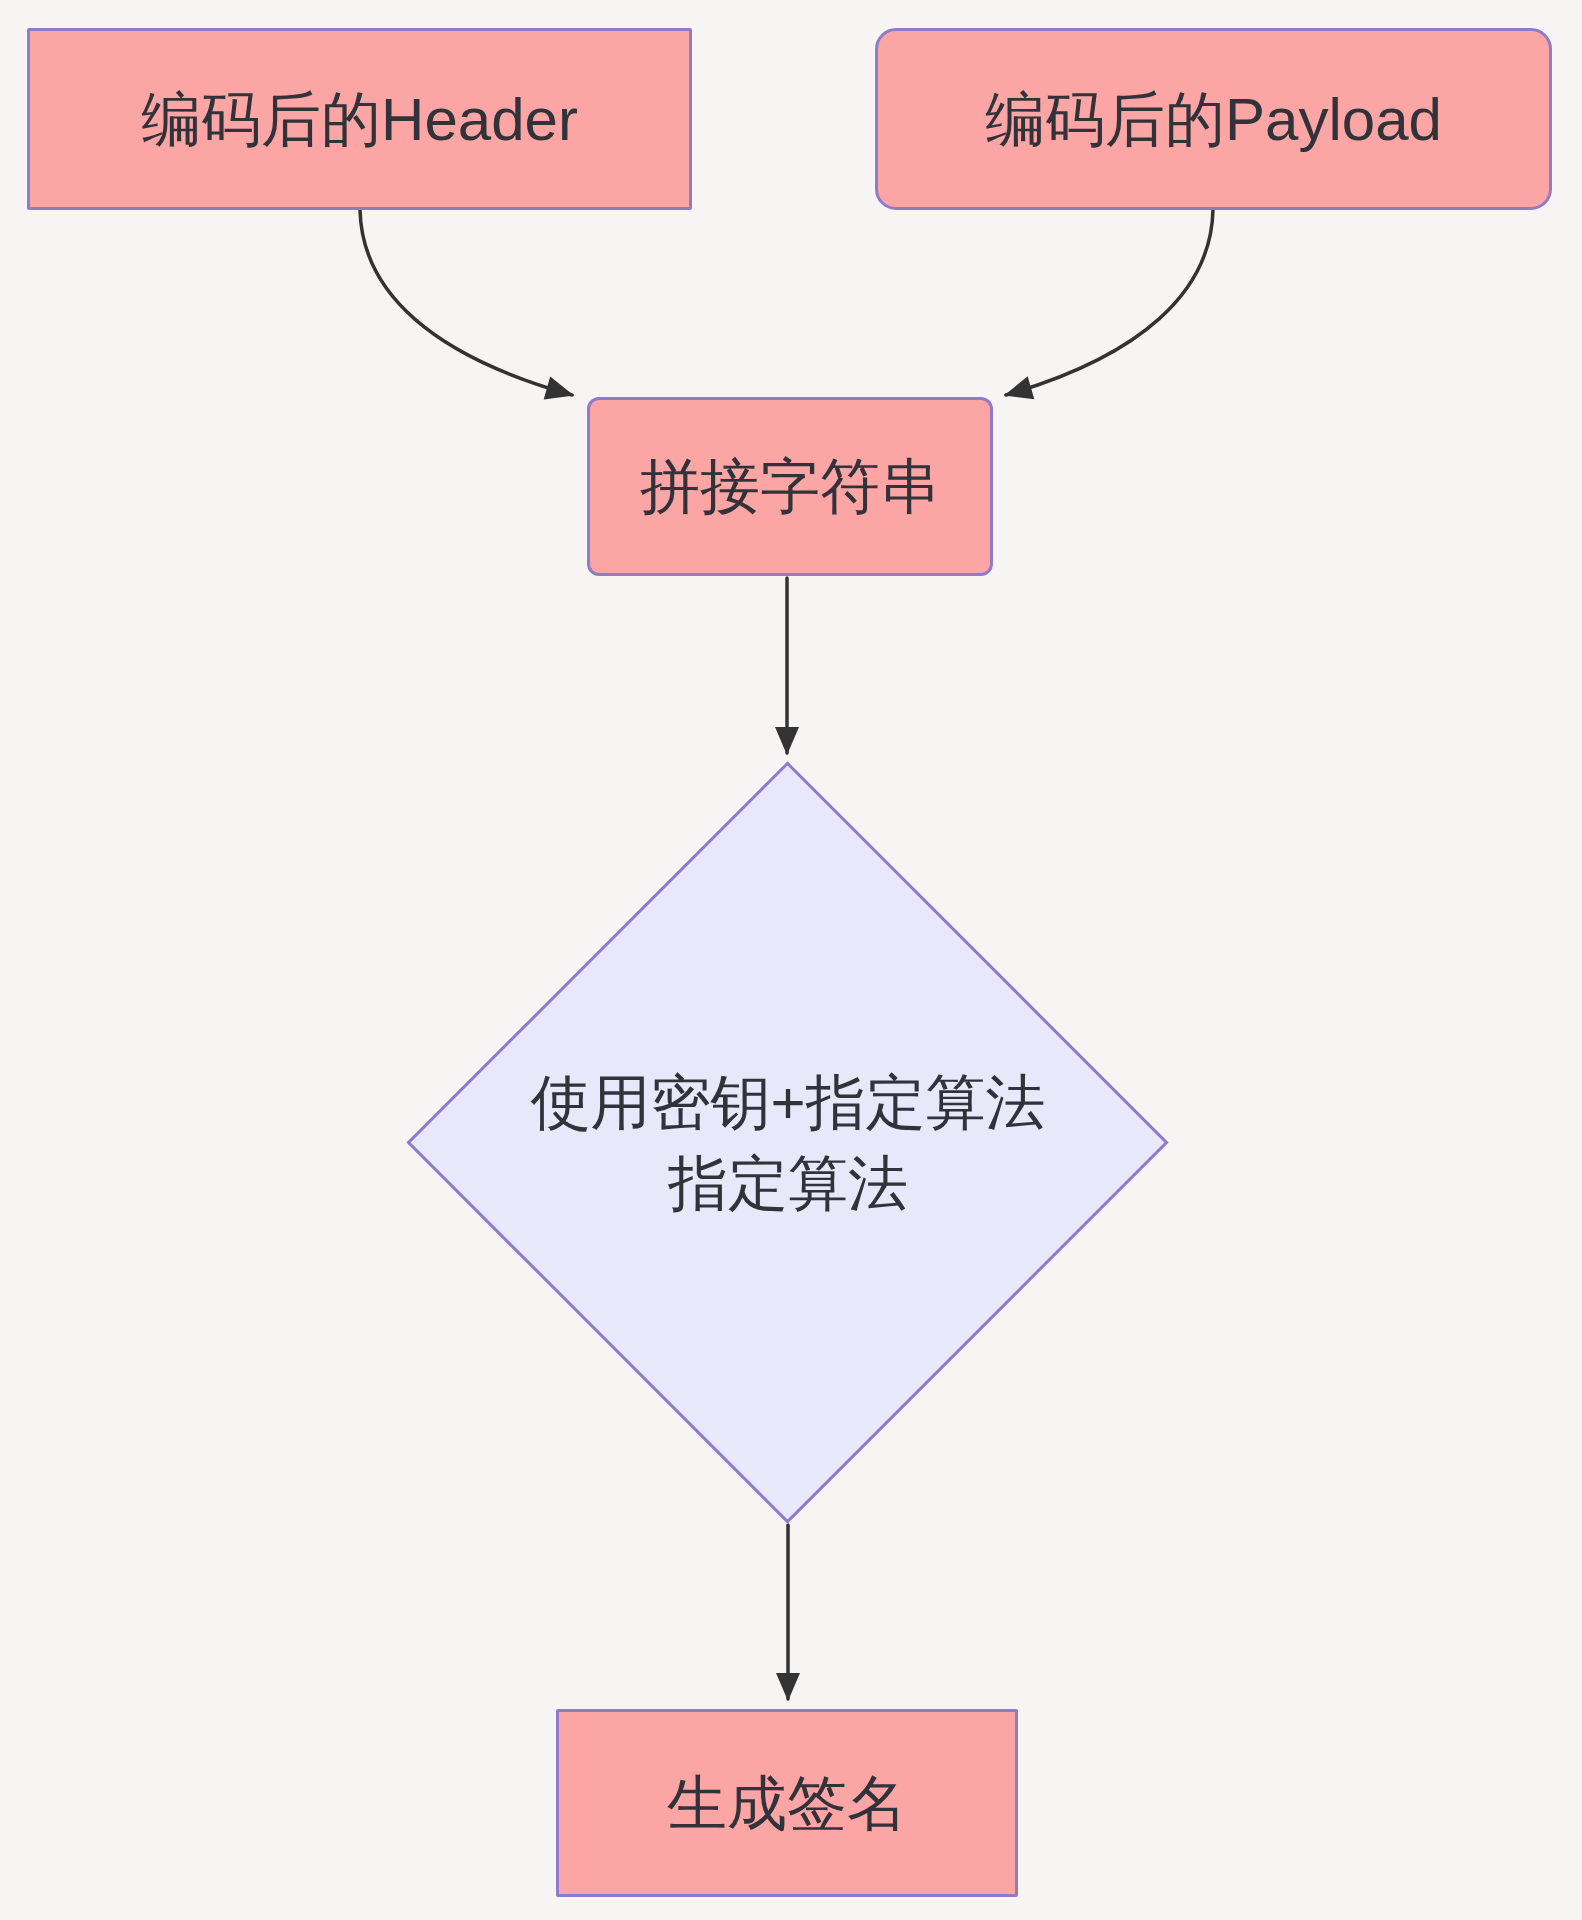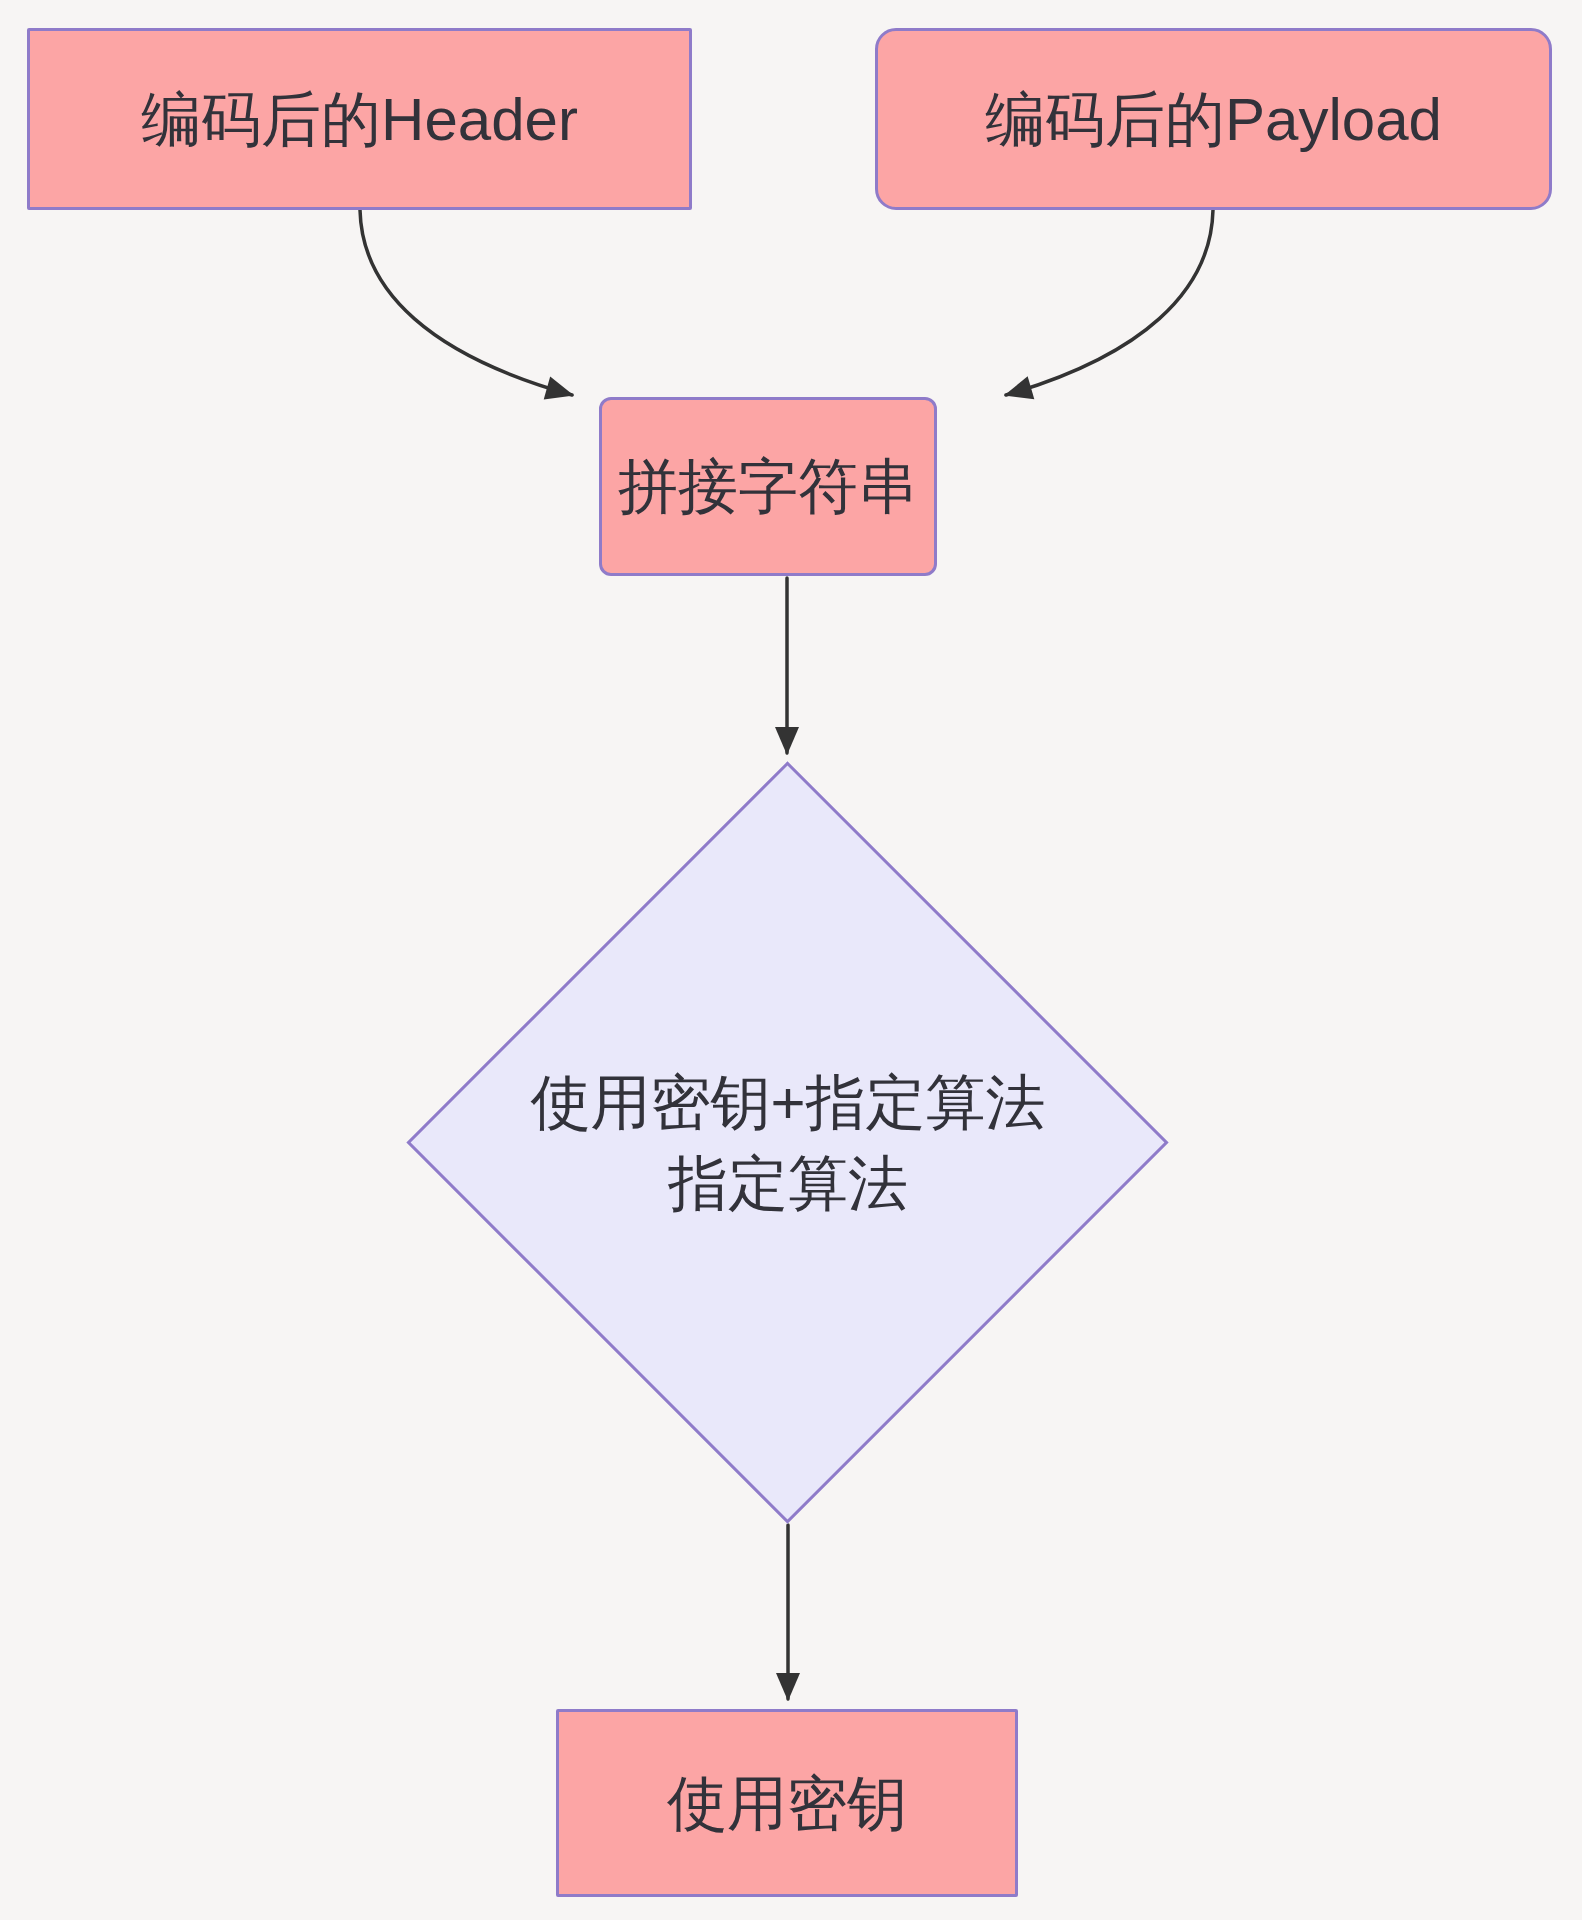--- a/index.html
+++ b/index.html
@@ -36,21 +36,21 @@
     display: flex;
     align-items: center;
     justify-content: center;
     font-size: 60px;
     line-height: 1.25;
     text-align: center;
     white-space: nowrap;
   }
   .node--header  { left: 27px;  top: 28px;   width: 665px; height: 182px; }
   .node--payload { left: 875px; top: 28px;   width: 677px; height: 182px; border-radius: 21px; }
-  .node--concat  { left: 587px; top: 397px;  width: 338px; height: 179px; border-radius: 12px; margin-left: 12px; }
+  .node--concat  { left: 587px; top: 397px;  width: 406px; height: 179px; border-radius: 12px; }
   .node--result  { left: 556px; top: 1709px; width: 462px; height: 188px; }
 
   .diamond-shape {
     position: absolute;
     left: 518px;
     top: 873px;
     width: 539px;
     height: 539px;
     box-sizing: border-box;
     background: #e9e8fa;
@@ -102,16 +102,16 @@
     <span>拼接字符串</span>
   </div>
 
   <div class="diamond-shape"></div>
   <div class="diamond-label">
     <div>使用密钥+指定算法</div>
     <div>指定算法</div>
   </div>
 
   <div class="node node--result">
-    <span>使用密钥</span>
+    <span>生成签名</span>
   </div>
 
 </div>
 
 </body></html>

